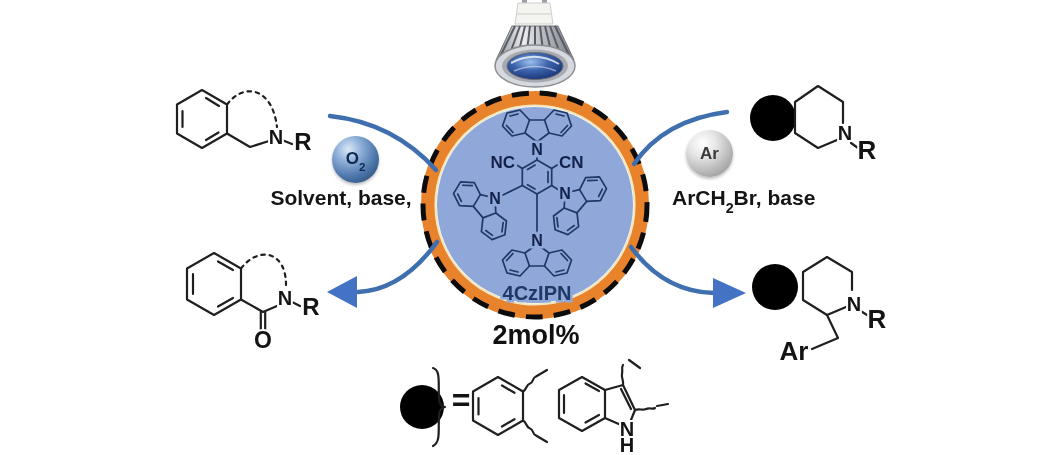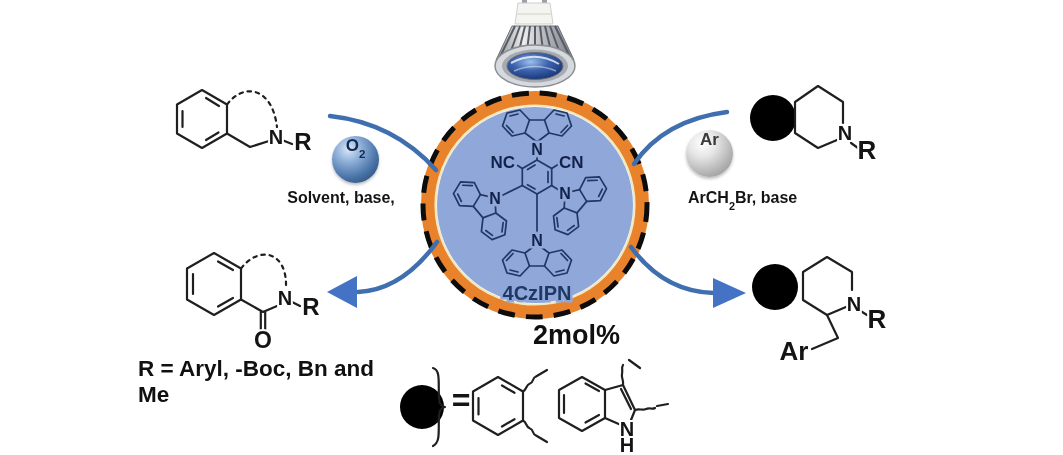--- a/index.html
+++ b/index.html
@@ -1,30 +1,30 @@
 <!DOCTYPE html>
 <html><head>
 <meta charset="utf-8">
 <style>
   html,body{margin:0;padding:0;background:#fff;}
   #canvas{position:relative;width:1063px;height:455px;background:#ffffff;overflow:hidden;
           font-family:"Liberation Sans",sans-serif;color:#111;}
   .abs{position:absolute;}
-  .cond{font-weight:bold;color:#141414;font-size:16px;line-height:26px;}
+  .cond{font-weight:bold;color:#141414;font-size:21px;line-height:26px;}
   .center{text-align:center;}
   sub{font-size:68%;position:relative;top:0.22em;}
   .sphere{position:absolute;width:47px;height:47px;border-radius:50%;
-          display:flex;justify-content:center;font-weight:bold;font-size:17px;}
+          display:flex;align-items:center;justify-content:center;font-weight:bold;font-size:17px;}
   #o2-sphere{left:332px;top:136px;color:#10294e;
      background:radial-gradient(circle at 35% 28%, #dbe8f8 0%, #8fb0d9 28%, #4a74a8 62%, #203d66 100%);
      box-shadow:0 2px 3px rgba(0,0,0,.25);}
   #ar-sphere{left:686px;top:130px;color:#3a3a3a;
      background:radial-gradient(circle at 35% 28%, #ffffff 0%, #e6e6e6 30%, #b5b5b5 65%, #868686 100%);
      box-shadow:0 2px 3px rgba(0,0,0,.25);}
-  #loading-label{left:452px;top:320px;width:168px;font-weight:bold;font-size:27px;color:#101010;text-align:right;}
+  #loading-label{left:452px;top:320px;width:168px;font-weight:bold;font-size:27px;color:#101010;}
   #r-definition{left:138px;top:356px;width:240px;font-weight:bold;font-size:22.5px;color:#101010;}
   svg{display:block;}
   svg text{font-family:"Liberation Sans",sans-serif;font-weight:bold;}
   .struct path,.struct line{stroke:#1f1f1f;stroke-width:2.2;fill:none;stroke-linecap:round;stroke-linejoin:round;}
   .struct .dash{stroke-dasharray:3.5 4.8;}
   .struct .dashc{stroke-dasharray:4.5 5.2;}
   .struct text{fill:#141414;paint-order:stroke;stroke:#ffffff;stroke-width:4px;}
   .molpaths{stroke:#1f3864;stroke-width:1.7;fill:none;stroke-linecap:round;stroke-linejoin:round;}
   .moltext{fill:#13224a;paint-order:stroke;stroke:#8fa7d9;stroke-width:5px;}
 </style>
@@ -146,37 +146,36 @@
     <path d="M58,16.5 L73,25 M73,53 L58,61.5 M33,49 L33,29"></path>
     <path class="dash" d="M81,23.5 C98,1 127,5 126,42"></path>
     <path d="M81,54.5 L103,67 L117,61"></path>
     <path d="M100.8,67 L100.8,86 M105.2,67 L105.2,86"></path>
     <path d="M132,57 L140,61"></path>
     <text x="103" y="103" text-anchor="middle" font-size="23">O</text>
     <text x="125" y="60" text-anchor="middle" font-size="20">N</text>
     <text x="151" y="70" text-anchor="middle" font-size="24">R</text>
   </svg>
 
-  <div class="abs" id="r-definition">R = Aryl, -Boc, Bn and Me</div>
 
   <div class="abs center" id="loading-label">2mol%</div>
 
   <svg class="abs struct" style="left:745px;top:75px;" width="140" height="95" viewBox="0 0 140 95">
     <circle class="dashc" cx="28" cy="43" r="23"></circle>
     <path d="M50,27 L73,11 L98,27 L98,48 M92,65 L73,73 L50,58 L50,27"></path>
     <path d="M106,68 L113,73"></path>
     <text x="100" y="65" text-anchor="middle" font-size="20">N</text>
     <text x="122" y="84" text-anchor="middle" font-size="26">R</text>
   </svg>
 
   <div class="sphere" id="ar-sphere">
     <span>Ar</span>
   </div>
 
-  <div class="abs cond" style="left:672px;top:185px;width:190px;margin-left:16px;">
+  <div class="abs cond" style="left:672px;top:185px;width:190px;">
     <div><span>ArCH</span><sub>2</sub><span>Br, base</span></div>
   </div>
 
   <svg class="abs struct" style="left:740px;top:248px;" width="160" height="125" viewBox="0 0 160 125">
     <circle class="dashc" cx="35" cy="39" r="23"></circle>
     <path d="M63,24 L87,9 L112,24 L112,42 M106,59 L87,67 L63,52 L63,24"></path>
     <path d="M87,67 L98,90 L72,101"></path>
     <path d="M119,62 L127,67"></path>
     <text x="114" y="63" text-anchor="middle" font-size="20">N</text>
     <text x="137" y="80" text-anchor="middle" font-size="26">R</text>

